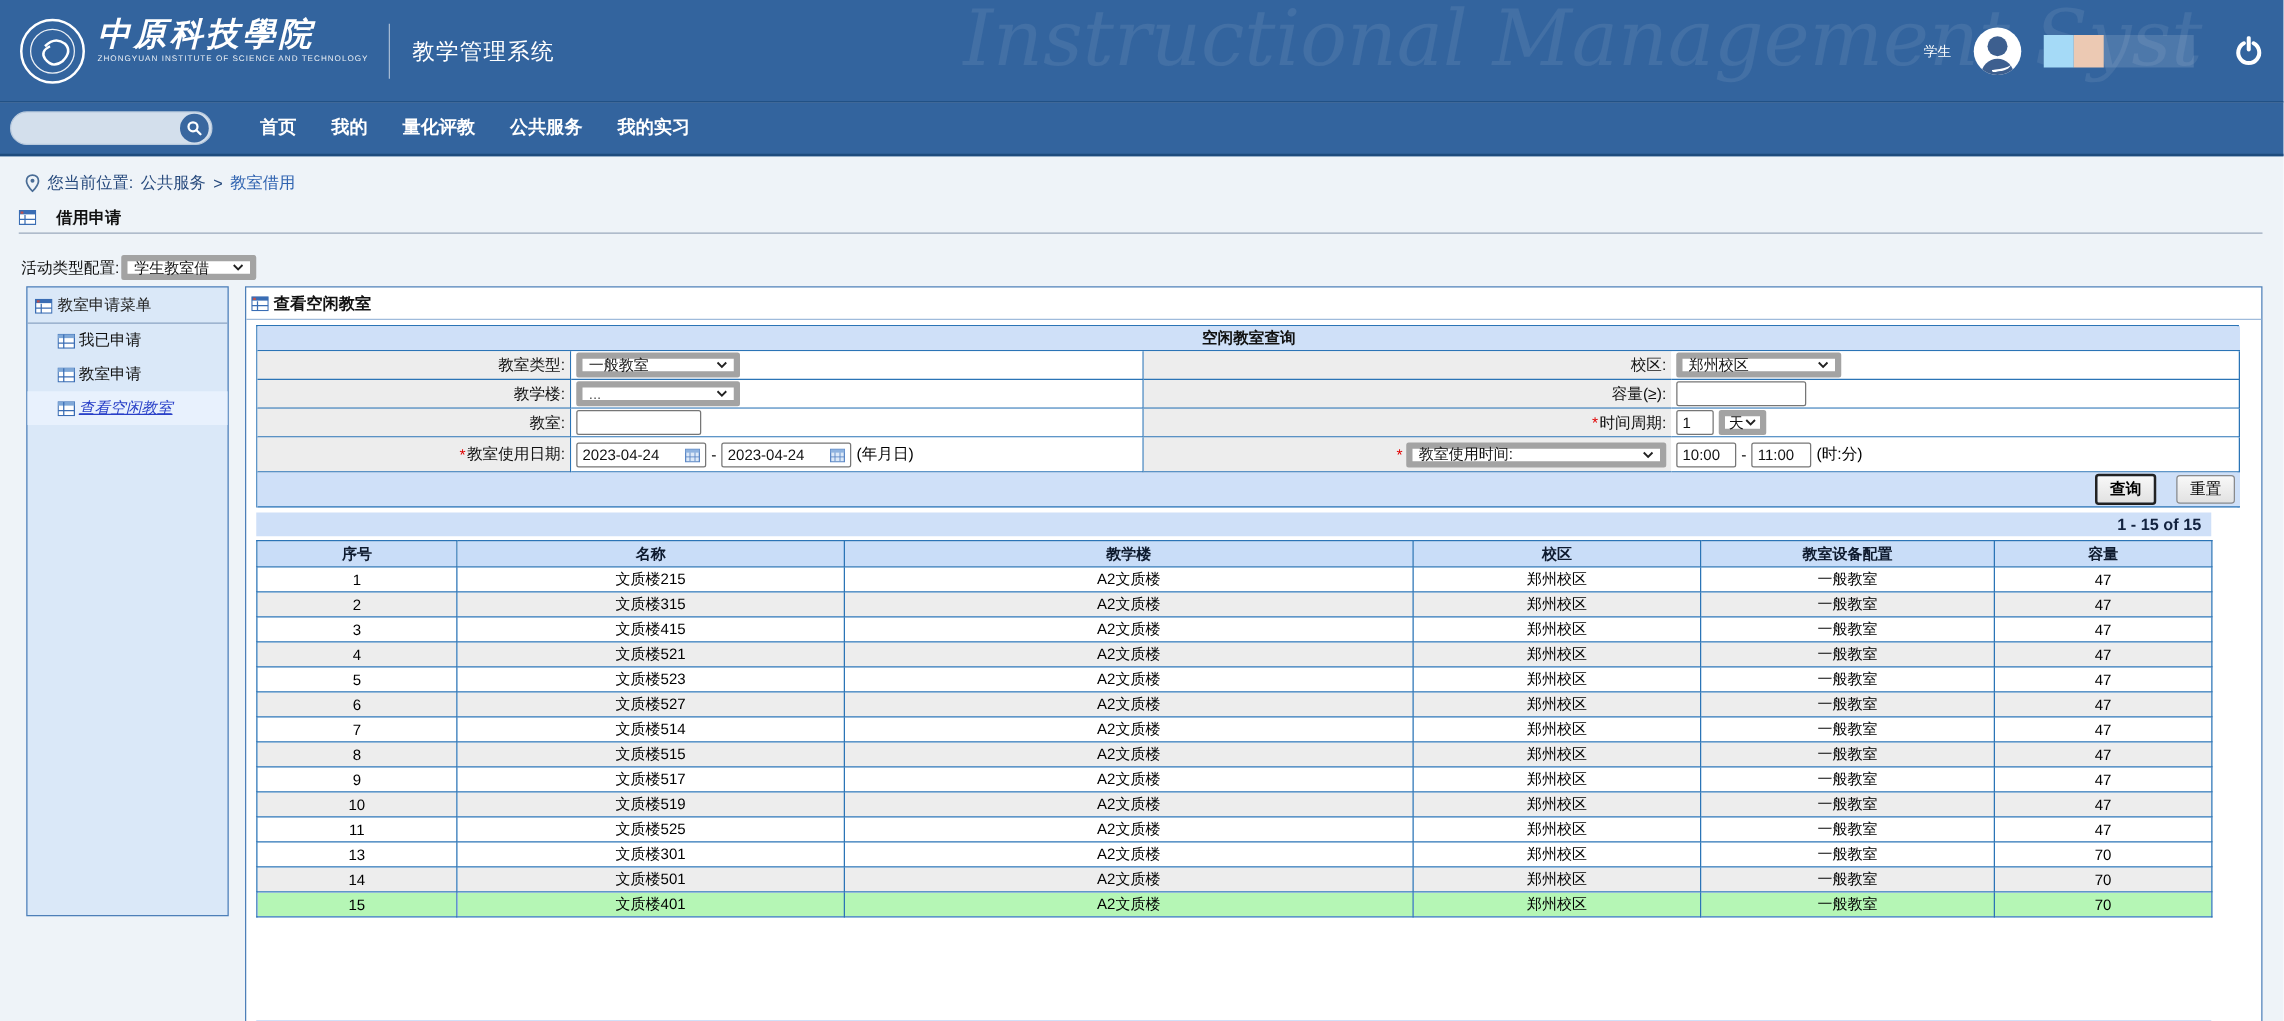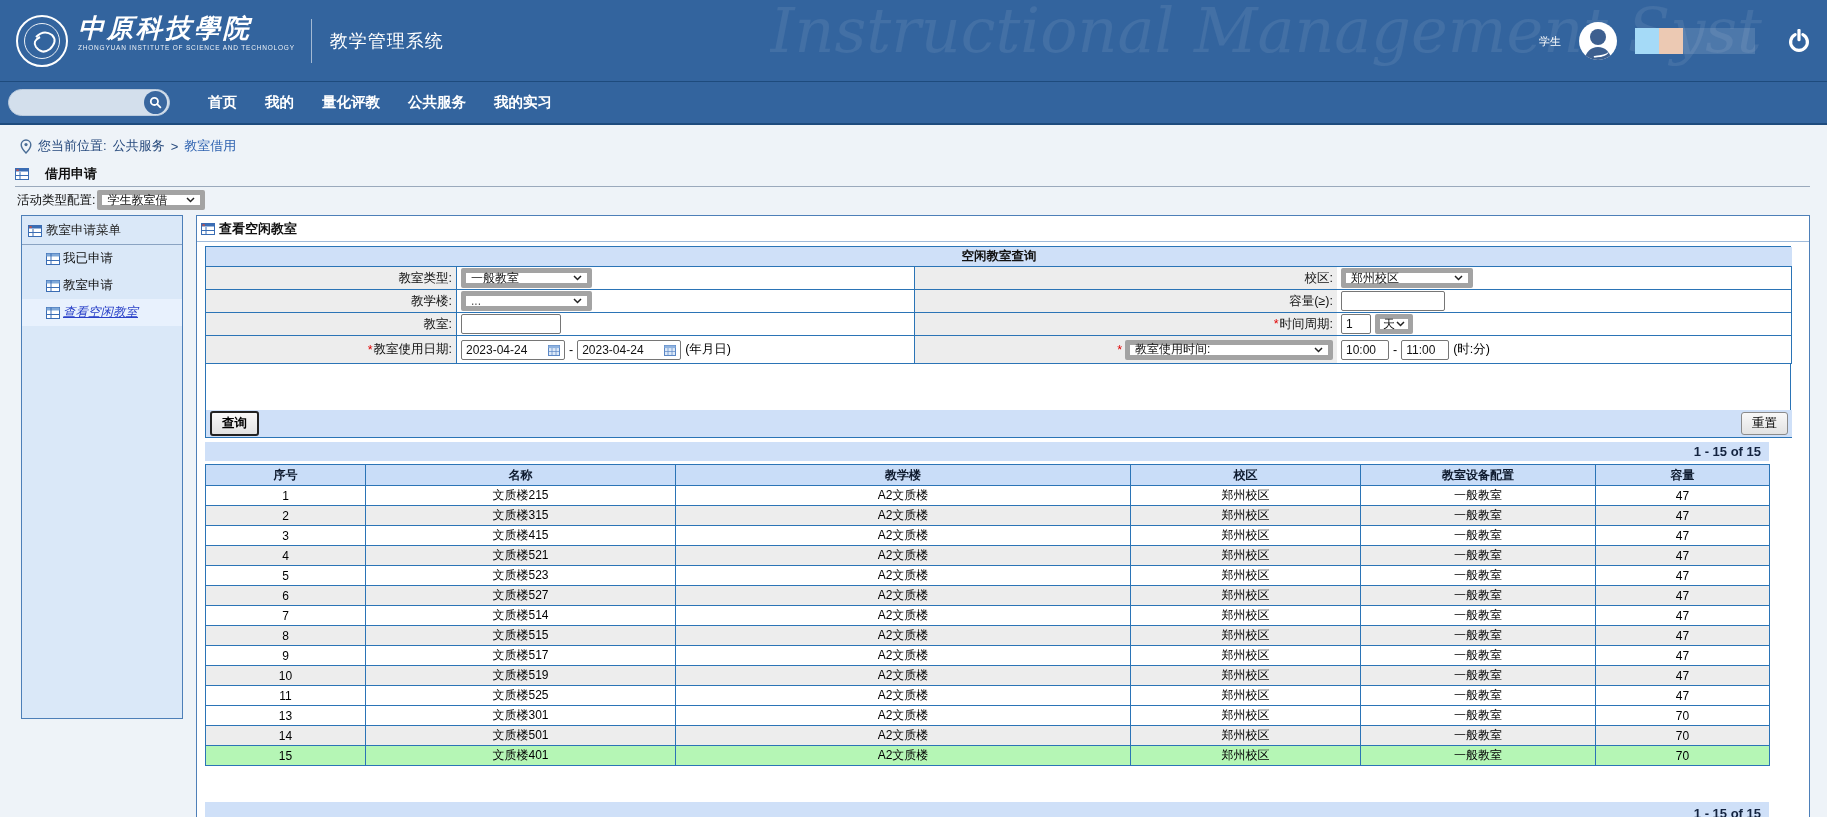--- a/index.html
+++ b/index.html
@@ -47,21 +47,21 @@
                display:flex;align-items:center;justify-content:flex-end;padding-right:2px;margin-right:24px;}
   .search-pill input{flex:1;border:none;background:transparent;outline:none;height:20px;padding-left:10px;font-size:12px;}
   .search-btn{width:23px;height:23px;border-radius:50%;background:#39679F;display:flex;align-items:center;justify-content:center;flex:0 0 auto;}
   .nav-item{color:#fff;font-size:14.5px;font-weight:bold;padding:0 14px;line-height:41px;cursor:pointer;}
 
   
   .crumb-row{display:flex;align-items:center;gap:6px;margin:12px 0 0 20px;color:var(--navy);font-size:13px;}
   .crumb-row .cur{color:#2F63B0;}
   .section-head{display:flex;align-items:center;gap:16px;margin:10px 0 0 15px;padding-bottom:3px;
                 border-bottom:1px solid #9AA9BC;width:1795px;font-size:13px;font-weight:bold;color:#111;}
-  .config-row{display:flex;align-items:center;gap:2px;margin:3px 0 5px 17px;font-size:12.5px;color:#111;}
+  .config-row{display:flex;align-items:center;gap:2px;margin:17px 0 5px 17px;font-size:12.5px;color:#111;}
 
   
   .selectbox{display:inline-flex;align-items:center;justify-content:space-between;background:#fff;
              border:5px solid #a3a3a3;border-radius:2px;height:20px;padding:0 5px;font-size:12px;color:#111;cursor:default;}
   .selectbox .muted{color:#555;}
   .inputbox{display:inline-flex;align-items:center;background:#fff;border:1px solid #767676;border-radius:2px;
             height:20px;padding:0 4px;font-size:12px;color:#111;}
   input.plain{border:1px solid #767676;border-radius:2px;height:20px;font-size:12px;padding:0 4px;outline:none;}
 
   
@@ -80,21 +80,21 @@
   
   .form-grid{width:1586px;display:grid;grid-template-columns:251px 458px 422px 455px;
              border:1px solid var(--grid-border);border-bottom:none;font-size:12.5px;}
   .fcell{border-right:1px solid var(--grid-border);border-bottom:1px solid var(--grid-border);
          display:flex;align-items:center;min-height:23px;padding:1px 4px;}
   .fcell:nth-child(4n){border-right:none;}
   .ftitle{grid-column:1 / -1;background:var(--bar-blue);justify-content:center;font-weight:bold;color:#111;
           border-right:none;min-height:18px;}
   .flabel{background:var(--label-bg);justify-content:flex-end;text-align:right;color:#111;}
   .fctl{background:#fff;gap:4px;}
-  .fbtnrow{grid-column:1 / -1;background:var(--bar-blue);justify-content:space-between;gap:16px;min-height:26px;border-right:none;margin-top:46px;}
+  .fbtnrow{grid-column:1 / -1;background:var(--bar-blue);justify-content:flex-end;gap:16px;min-height:26px;border-right:none;}
   .req{color:#E00000;margin-right:1px;}
   .btn{font-size:12.5px;padding:2px 10px;border-radius:3px;background:linear-gradient(#f8f8f8,#e2e2e2);cursor:pointer;}
   .btn.primary{border:2px solid #222;font-weight:bold;}
   .btn.normal{border:1px solid #8a8a8a;}
 
   
   .pagbar{width:1564px;background:var(--bar-blue);text-align:right;font-weight:bold;font-size:13px;color:#13233F;
           padding:2px 8px 2px 0;}
   .pagbar.top{margin-top:4px;height:19px;}
   .pagbar.bottom{height:22px;padding-top:4px;}

